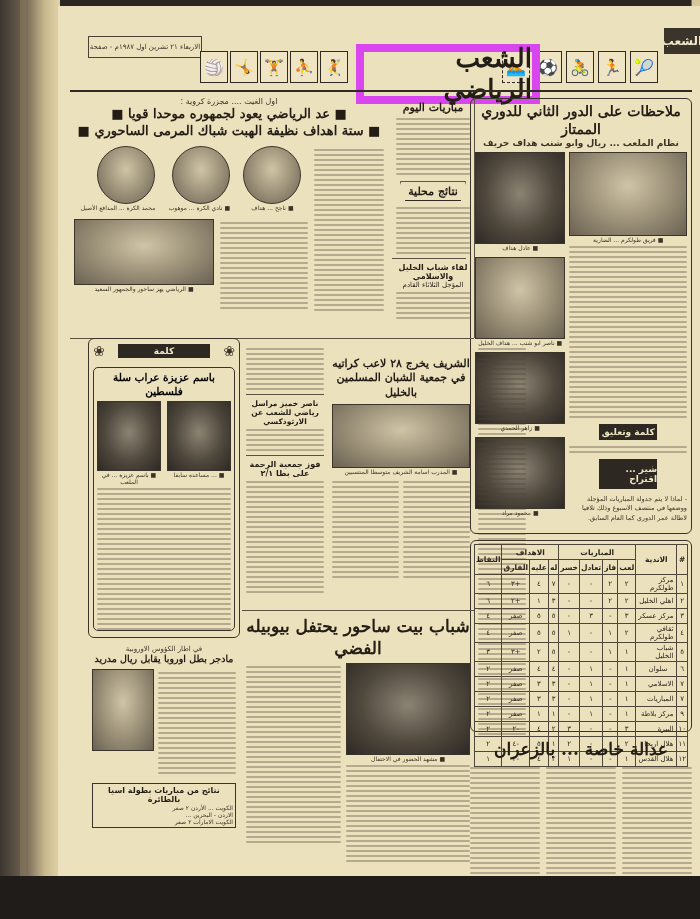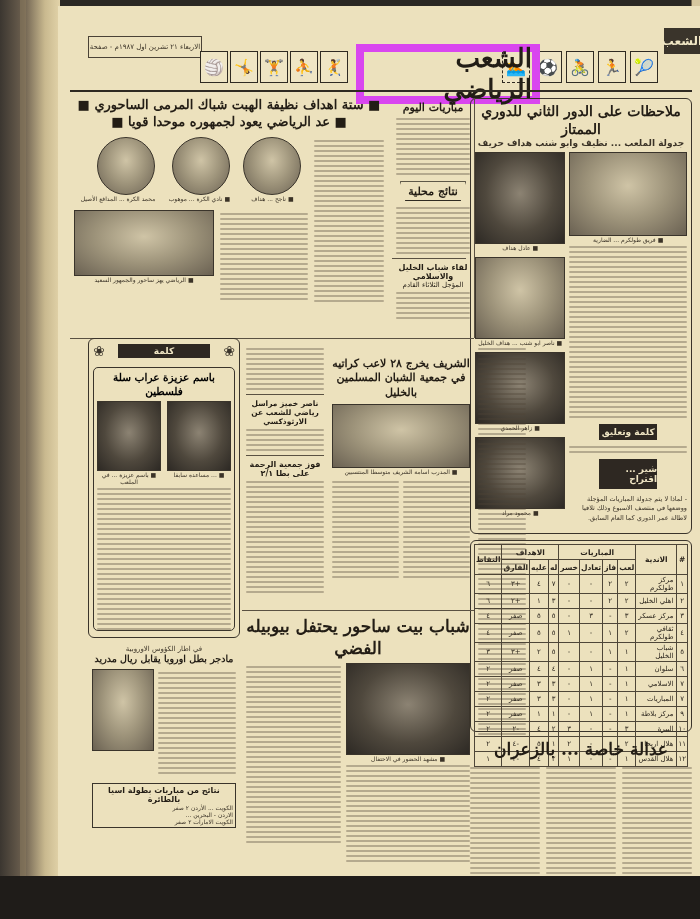--- a/index.html
+++ b/index.html
@@ -55,21 +55,21 @@
   <div class="masthead-box">الشعب الرياضي</div>
   <div class="icon-box" style="left:262px">🤾</div>
   <div class="icon-box" style="left:232px">⛹</div>
   <div class="icon-box" style="left:202px">🏋</div>
   <div class="icon-box" style="left:172px">🤸</div>
   <div class="icon-box" style="left:142px">🏐</div>
   <div class="header-rule"></div>
 
   <div class="abs boxed pad" style="right:8px;top:92px;width:222px;height:436px">
     <h2 class="headline-big" style="font-size:14px">ملاحظات على الدور الثاني للدوري الممتاز</h2>
-    <div class="kicker" style="font-size:9px;font-weight:bold">جدولة الملعب ... نظيف وابو شنب هداف حريف</div>
+    <div class="kicker" style="font-size:9px;font-weight:bold">نظام الملعب ... ريال وابو شنب هداف حريف</div>
     <div style="display:flex;gap:4px;margin-top:4px">
       <div style="flex:1.3">
         <div class="photo light" style="height:82px"></div>
         <div class="caption">■ فريق طولكرم ... الضارية</div>
         <div class="line"></div>
           <div class="line"></div>
           <div class="line"></div>
           <div class="line"></div>
           <div class="line"></div>
           <div class="line"></div>
@@ -197,21 +197,21 @@
             <td>١</td>
             <td>-</td>
             <td>-</td>
             <td>٥</td>
             <td>٢</td>
             <td>+٣</td>
             <td>٣</td>
           </tr>
           <tr>
             <td>٦</td>
-            <td style="text-align: right; padding-right: 3px;">سلوان</td>
+            <td style="text-align: right; padding-right: 9px;">سلوان</td>
             <td>١</td>
             <td>-</td>
             <td>١</td>
             <td>-</td>
             <td>٤</td>
             <td>٤</td>
             <td>صفر</td>
             <td>٢</td>
           </tr>
           <tr>
@@ -402,22 +402,23 @@
     <div style="font-size:7px;text-align:center;color:#231d15">المؤجل الثلاثاء القادم</div>
     <div class="line"></div>
       <div class="line"></div>
       <div class="line"></div>
       <div class="line"></div>
       <div class="line"></div>
       <div class="line"></div>
   </div>
 
   <div class="abs pad" style="left:12px;top:88px;width:318px;height:240px">
+    <div class="kicker" style="font-size:8px">اول الغيث .... مجزرة كروية :</div>
+    <h1 class="headline-big" style="font-size:13px">■ عد الرياضي يعود لجمهوره موحدا قويا ■</h1>
     <h1 class="headline-big" style="font-size:13px">■ ستة اهداف نظيفة الهبت شباك المرمى الساحوري ■</h1>
-    <h1 class="headline-big" style="font-size:13px">■ عد الرياضي يعود لجمهوره موحدا قويا ■</h1>
     <div style="display:flex;gap:6px;margin-top:6px">
       <div style="width:70px">
         <div class="line"></div>
           <div class="line"></div>
           <div class="line"></div>
           <div class="line"></div>
           <div class="line"></div>
           <div class="line"></div>
           <div class="line"></div>
           <div class="line"></div>

